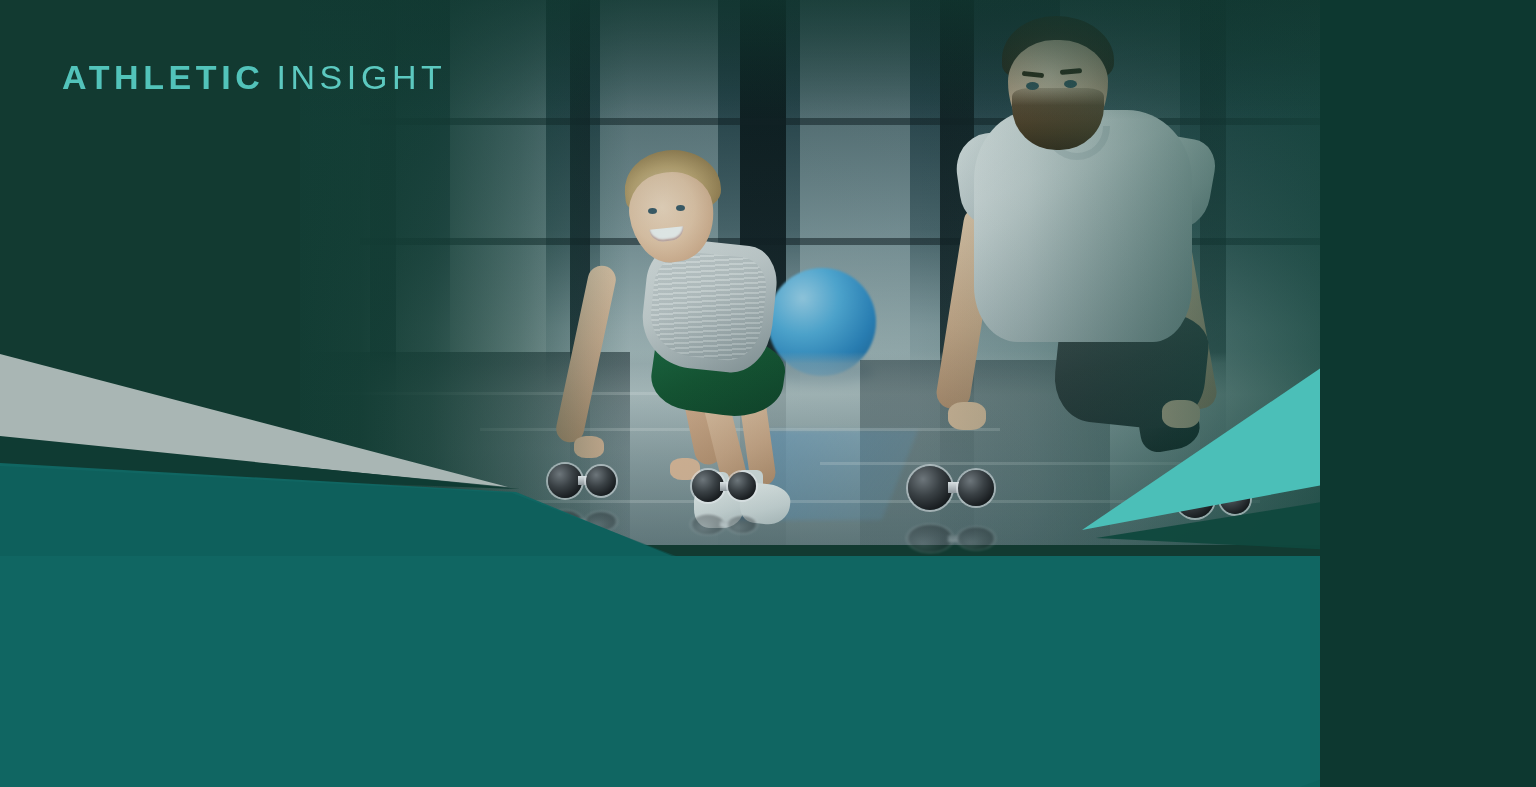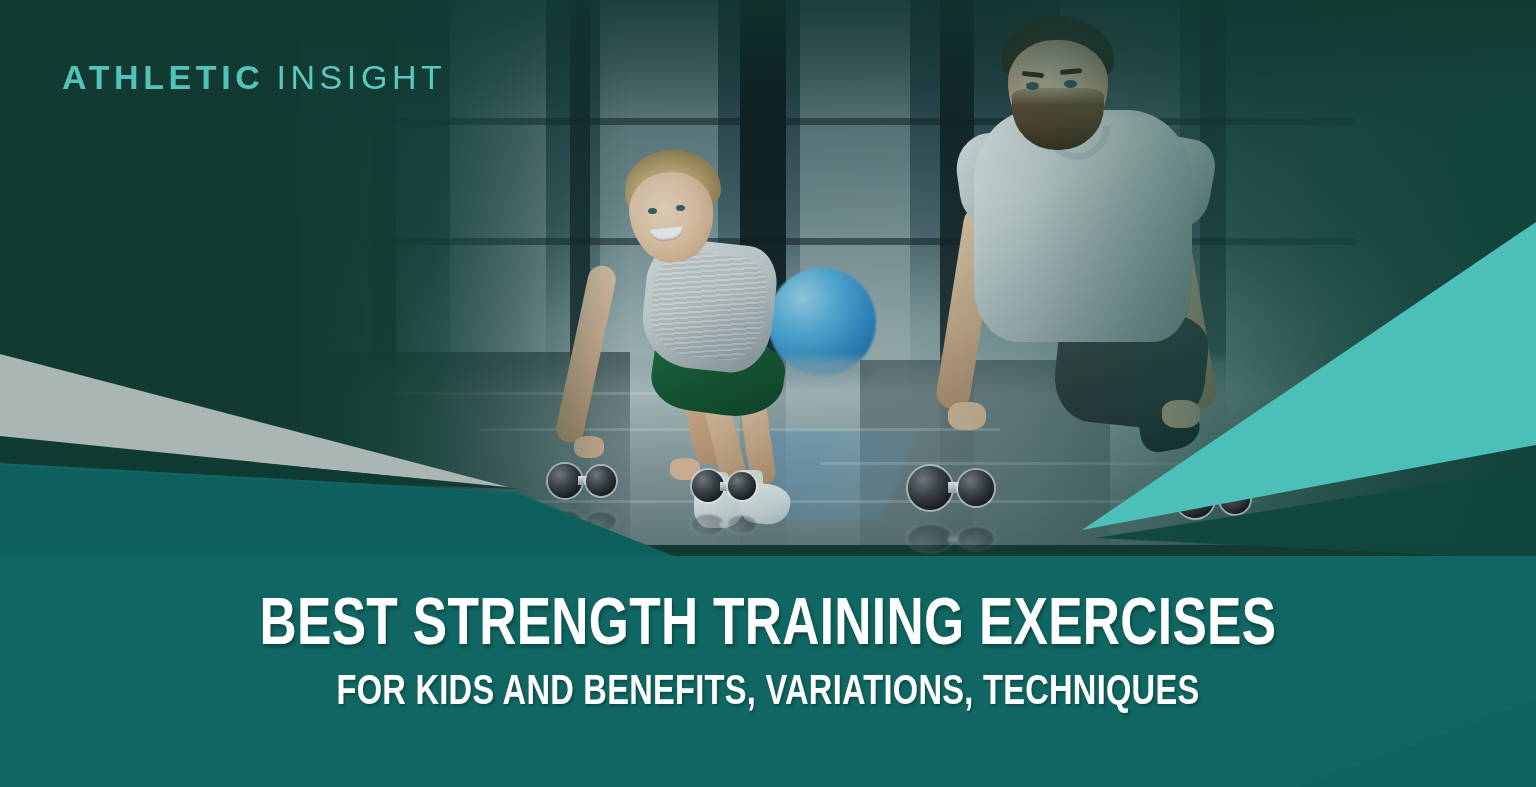--- a/index.html
+++ b/index.html
@@ -5,21 +5,21 @@
   * { margin:0; padding:0; box-sizing:border-box; }
   html,body { background:#0d3830; }
   body {
     width:1536px; height:787px;
     font-family:"Liberation Sans", sans-serif;
     overflow:hidden;
   }
 
   .banner {
     position:relative;
-    width:1536px; height:787px;
+    width:1320px; height:787px;
     background:#123a31;
     overflow:hidden;
   }
 
   
   .photo {
     position:absolute;
     left:300px; top:0; width:1236px; height:545px;
     overflow:hidden;
   }
@@ -463,18 +463,14 @@
 
     <polygon points="1088,540 1536,556 1536,600 1088,600" fill="#106662" opacity="0.0"></polygon>
 
     <polygon points="1536,700 1536,787 1300,787" fill="#0e605c" opacity="0.45"></polygon>
   </svg>
 
   <div class="logo">
     <span class="logo-athletic">ATHLETIC</span><span class="logo-insight">INSIGHT</span>
   </div>
 
-  <div class="headline">
-    <h1>BEST STRENGTH TRAINING EXERCISES</h1>
-    <h2>FOR KIDS AND BENEFITS, VARIATIONS, TECHNIQUES</h2>
-  </div>
 
 </div>
 
 </body></html>

